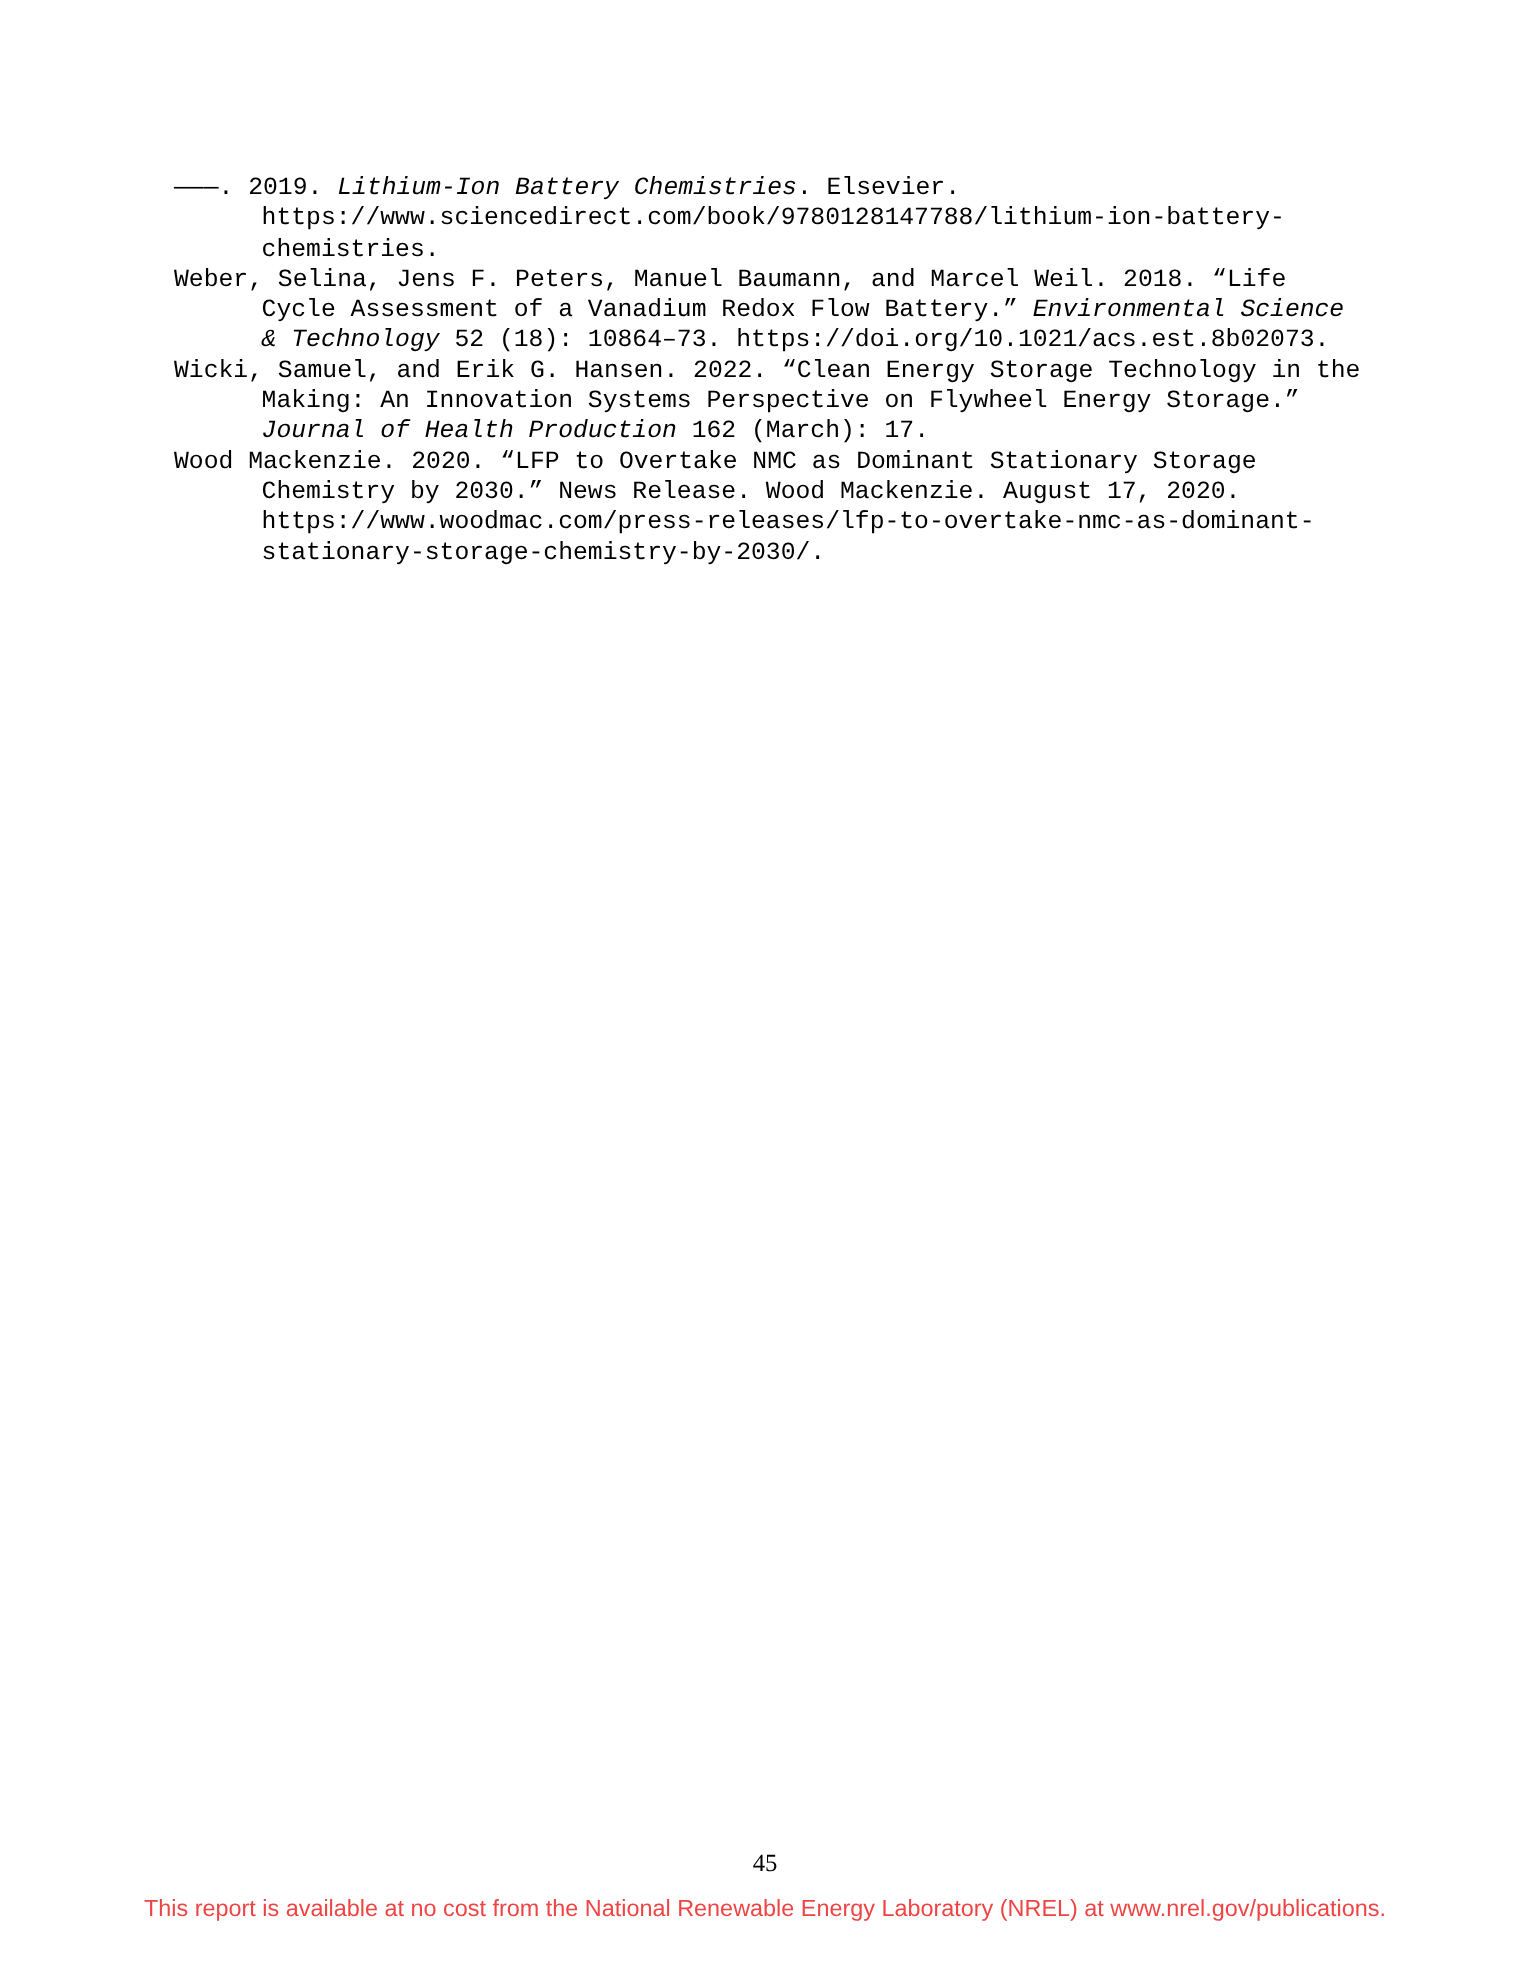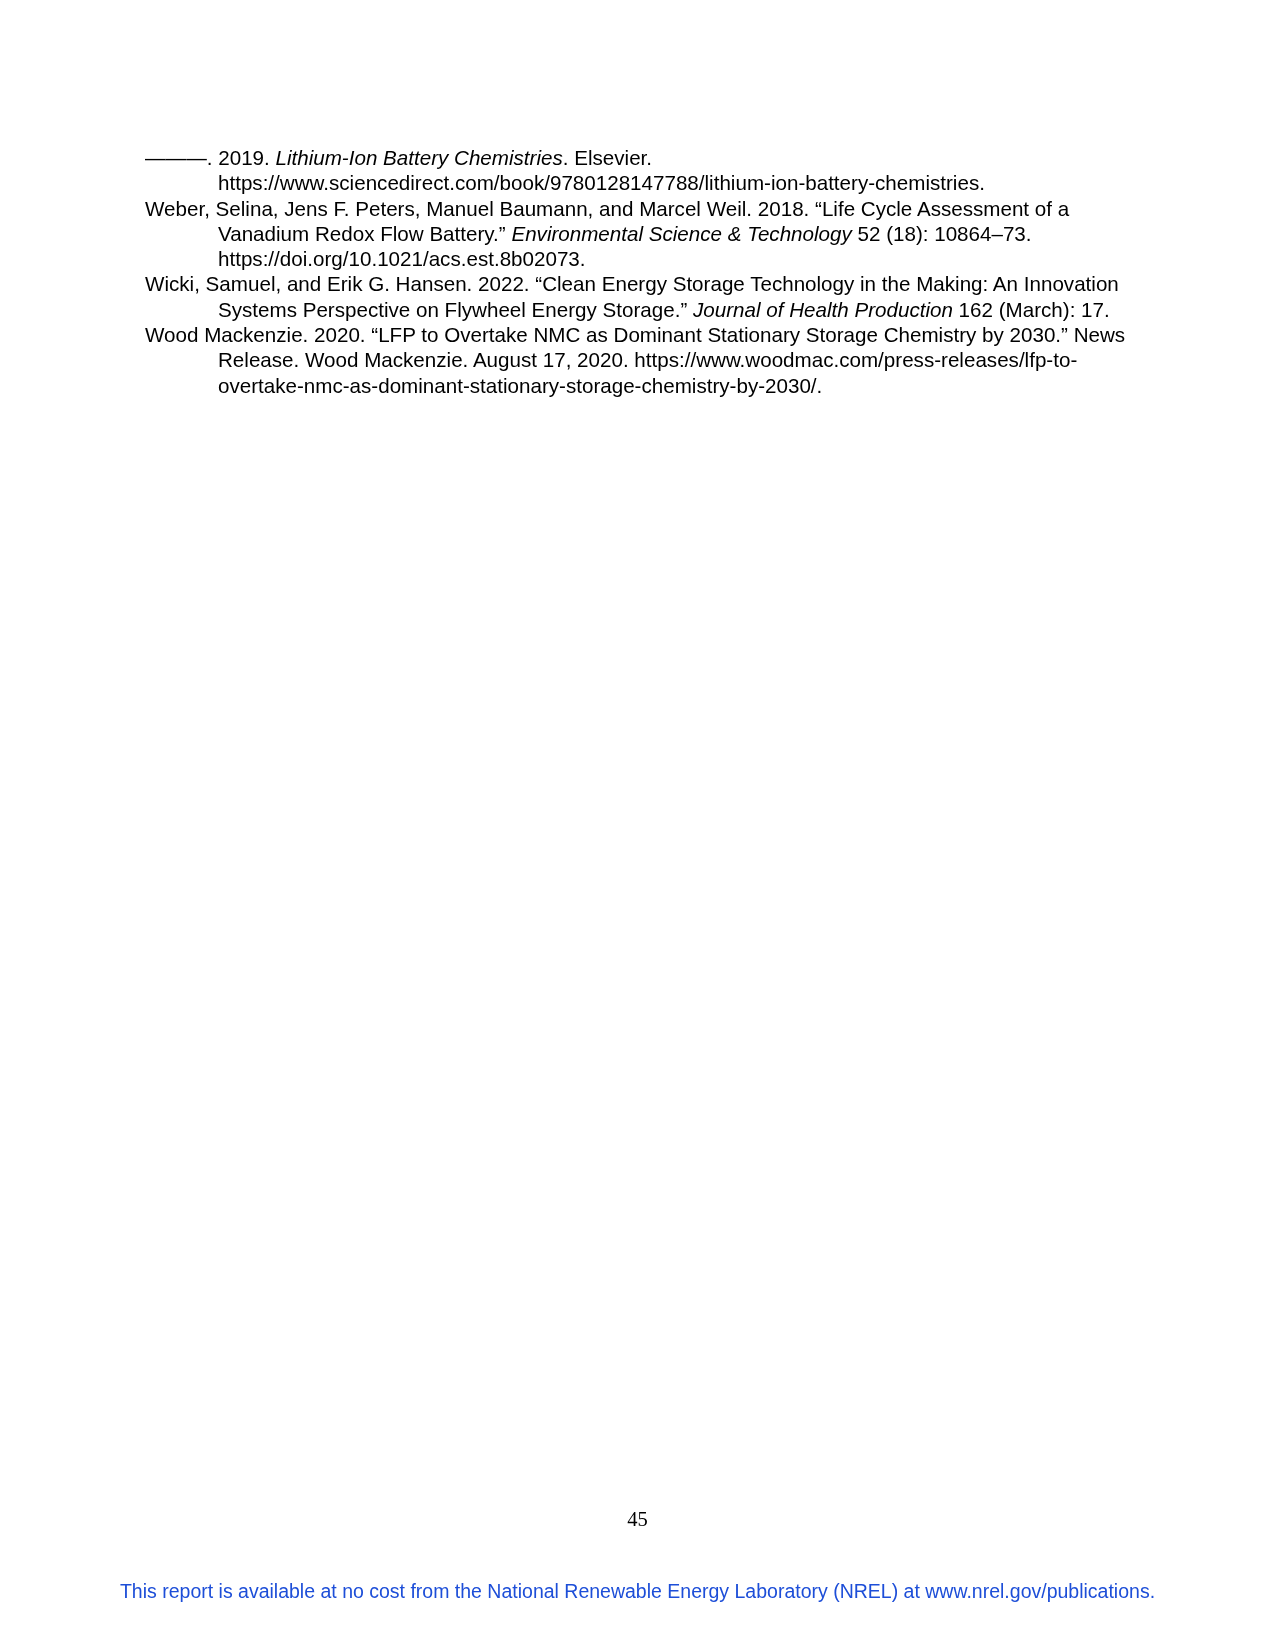--- a/index.html
+++ b/index.html
@@ -1,25 +1,25 @@
 <!DOCTYPE html>
 <html><head>
   <meta charset="utf-8">
   <style>
     html, body { margin: 0; padding: 0; background: #ffffff; }
     body { width: 1275px; height: 1650px; position: relative; overflow: hidden; }
     .page { position: absolute; left: 0; top: 0; width: 1275px; height: 1650px; background: #ffffff; }
     .refs { position: absolute; left: 145px; top: 145px; width: 990px;
-      font-family: Liberation Sans, sans-serif; font-size: 20.6px; line-height: 25.3px; color: #000; }
+      font-family: Liberation Mono, monospace; font-size: 20.6px; line-height: 25.3px; color: #000; }
     .ref { padding-left: 73px; text-indent: -73px; margin: 0; }
     .ref i { font-style: italic; }
-    .page-number { position: absolute; left: 0; width: 1275px; top: 1508px; text-align: center;
+    .page-number { position: absolute; left: 0; width: 1275px; top: 1542px; text-align: center;
       font-family: "Liberation Serif", "DejaVu Serif", serif; font-size: 20.6px; color: #000; }
     .footer { position: absolute; left: 0; width: 1275px; top: 1580px; text-align: center;
-      font-family: "Liberation Sans", "DejaVu Sans", sans-serif; font-size: 19.5px; color: #1d4ed8; }
+      font-family: "Liberation Sans", "DejaVu Sans", sans-serif; font-size: 19.5px; color: #ef4444; }
   </style>
 </head>
 <body>
 
 <div class="page">
   <div class="refs">
     <p class="ref">
       <span>———. 2019. </span><i>Lithium-Ion Battery Chemistries</i><span>. Elsevier. https://www.sciencedirect.com/book/9780128147788/lithium-ion-battery-chemistries.</span>
     </p>
     <p class="ref">

